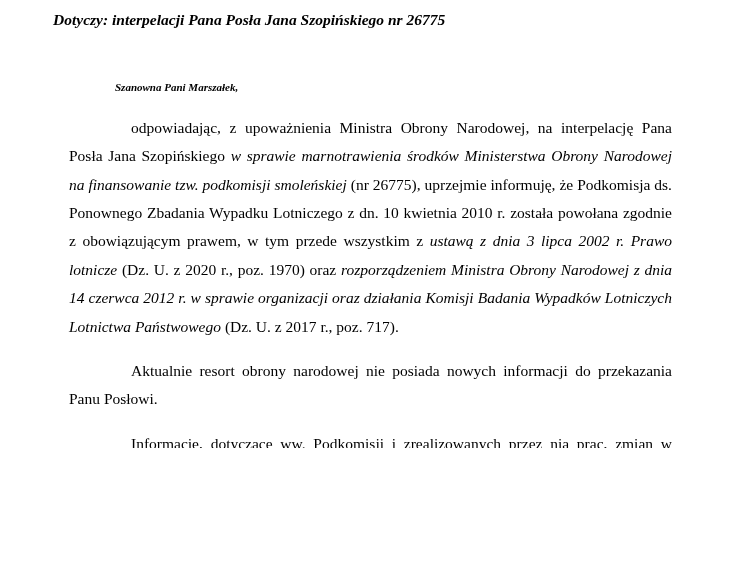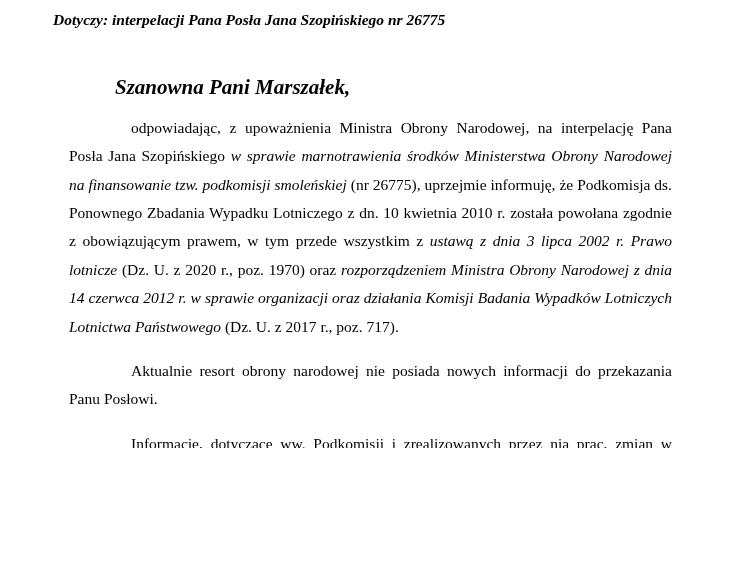--- a/index.html
+++ b/index.html
@@ -23,21 +23,21 @@
   .subject {
     margin: 0;
     font-weight: bold;
     font-style: italic;
     font-size: 15.5px;
   }
   .salutation {
     margin: 39px 0 0 62px;
     font-weight: bold;
     font-style: italic;
-    font-size: 21px;
+    font-size: 11px;
   }
   .body-para {
     margin: 16px;
     text-align: justify;
     text-indent: 62px;
   }
   .body-para.first {
     margin-top: 12px;
   }
   .it {

